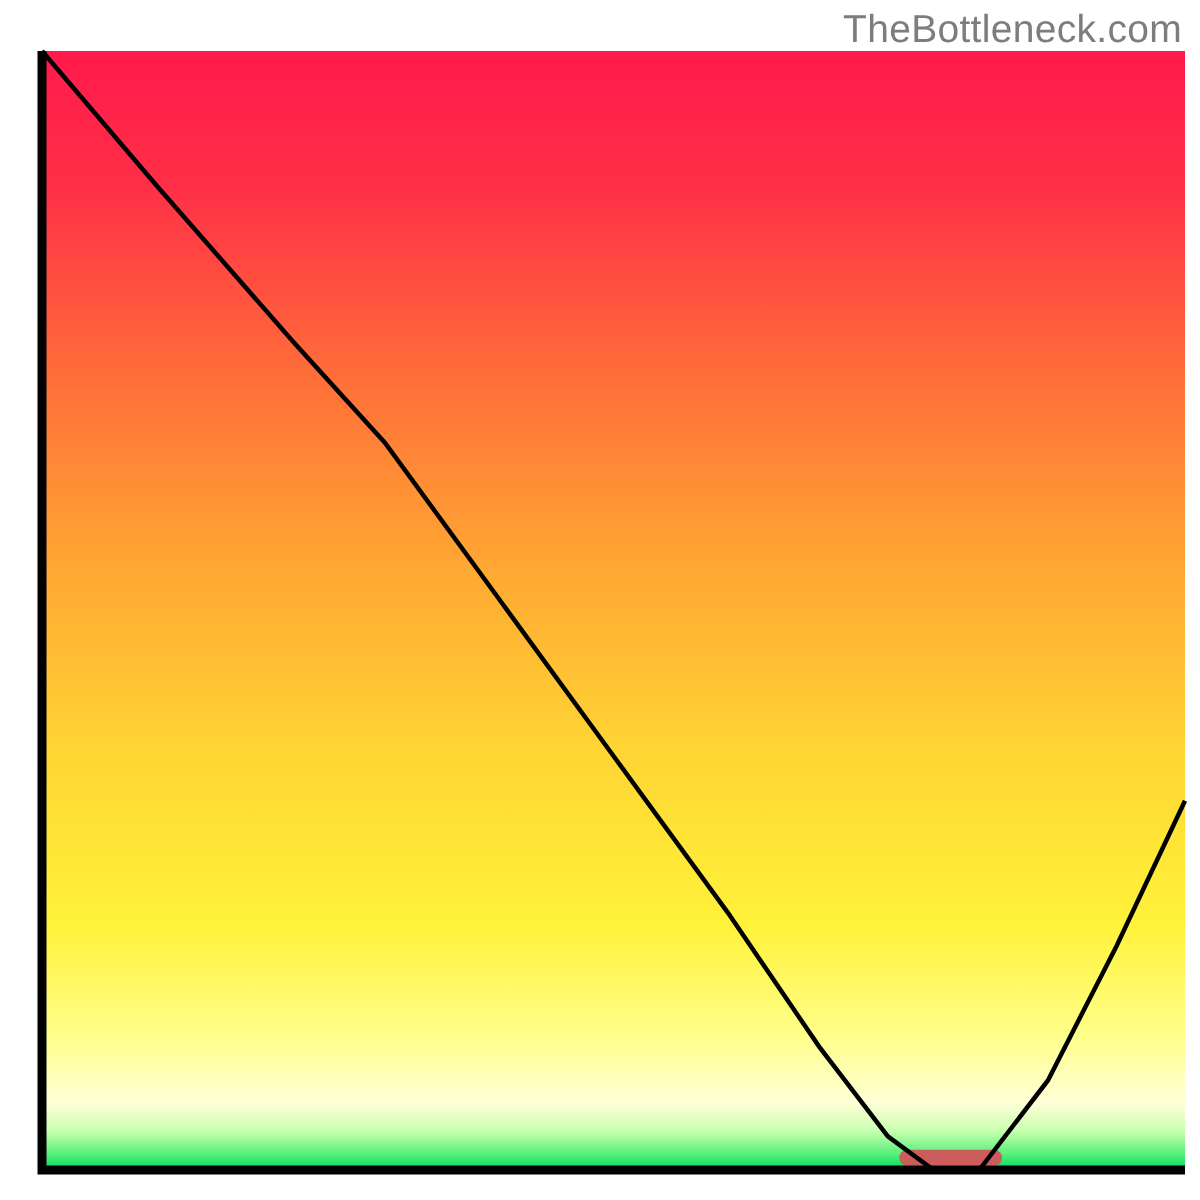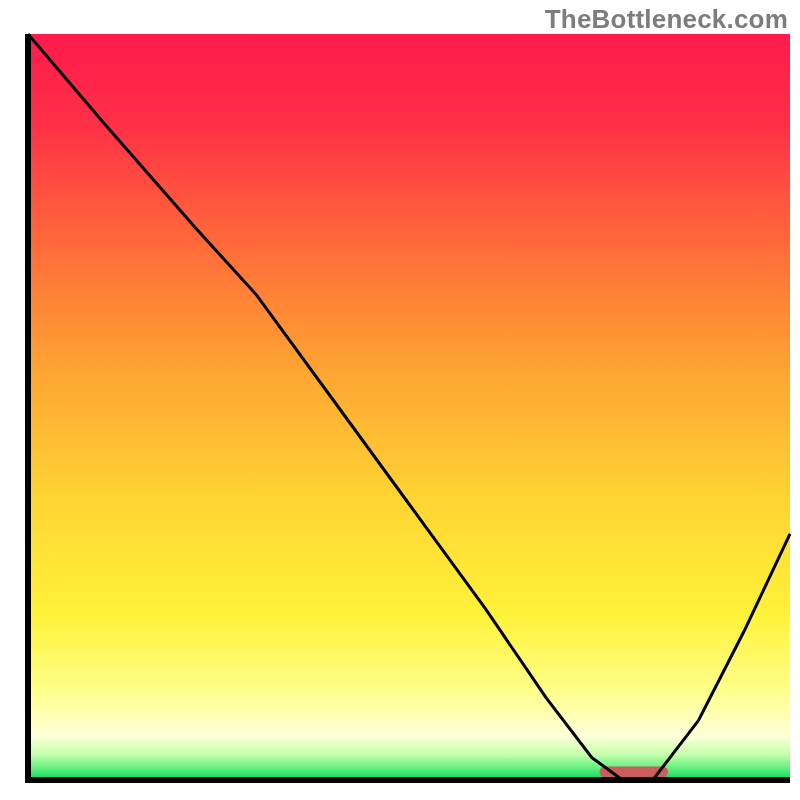--- a/index.html
+++ b/index.html
@@ -4,21 +4,21 @@
 <style>
   * { margin: 0; padding: 0; box-sizing: border-box; }
   html, body { width: 800px; height: 800px; overflow: hidden; background: #fff; }
   .wrap { position: relative; width: 800px; height: 800px; }
   .watermark {
     position: absolute;
     top: 4px;
     right: 12px;
     font-family: Arial, Helvetica, sans-serif;
     font-size: 26px;
-    font-weight: bold;
+    font-weight: normal;
     color: #7d7d7d;
     letter-spacing: 0.2px;
     z-index: 5;
   }
   svg.plot { position: absolute; left: 0; top: 0; width: 800px; height: 800px; z-index: 2; }
 </style>
 </head>
 <body>
 <div class="wrap">
   <div class="watermark">TheBottleneck.com</div>

